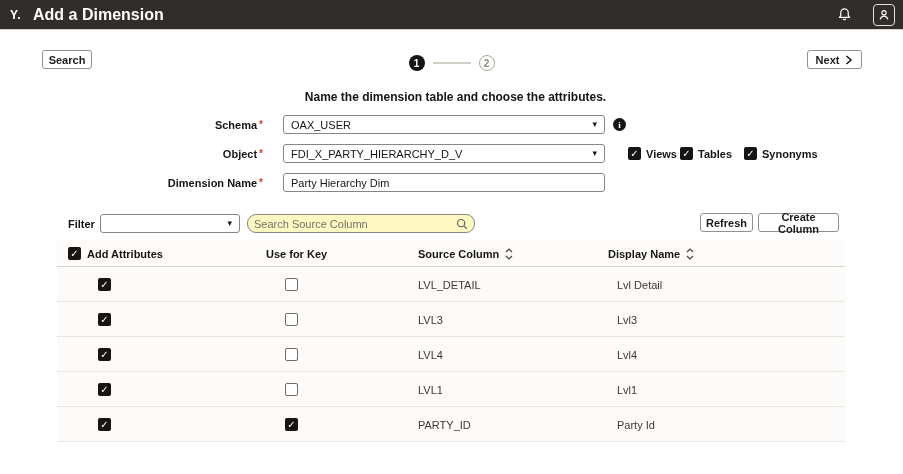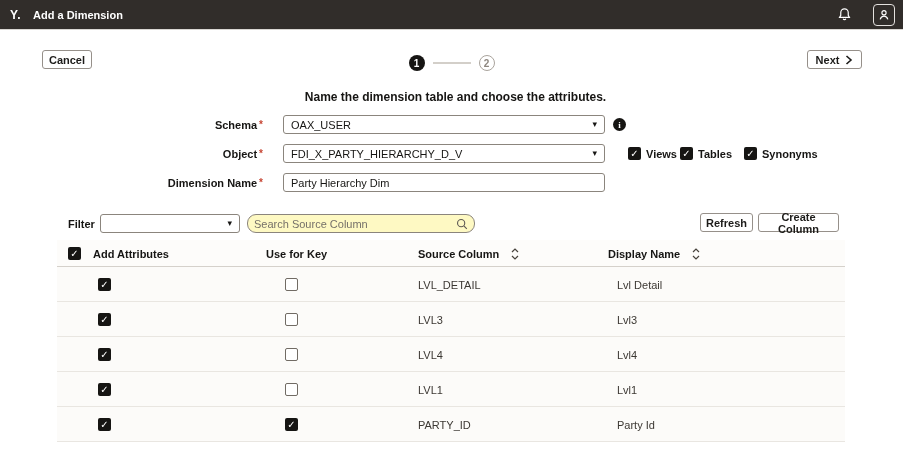--- a/index.html
+++ b/index.html
@@ -4,21 +4,21 @@
 <style>
   * { margin:0; padding:0; box-sizing:border-box; }
   html,body { background:#ffffff; }
   body { font-family:"Liberation Sans","DejaVu Sans",sans-serif; color:#161513; }
   .page { position:relative; width:903px; height:474px; background:#fff; overflow:hidden; }
 
   
   .topbar { position:absolute; top:0; left:0; width:903px; height:29px; background:#312d2a;
             display:flex; align-items:center; box-shadow:0 1px 0 #d9d6d2; }
   .topbar .logo { margin-left:10px; color:#fff; font-weight:700; font-size:12px; letter-spacing:.5px; }
-  .topbar .title { margin-left:12px; color:#fff; font-weight:700; font-size:11px; }
+  .topbar .title { margin-left:12px; color:#fff; font-weight:700; font-size:16px; }
   .topbar .spacer { flex:1; }
   .icon-btn { width:22px; height:22px; display:flex; align-items:center; justify-content:center; }
   .bell-btn { margin-right:18px; }
   .user-btn { margin-right:8px; border:1.5px solid #e4e1de; border-radius:4px; }
 
   
   .btn { position:absolute; display:inline-flex; align-items:center; justify-content:center; gap:6px;
          height:19px; padding:0 9px; background:#fff; border:1px solid #96908a; border-radius:3px;
          font-size:11px; font-weight:700; color:#1d1c1a; cursor:pointer; }
   .cancel-btn { left:42px; top:50px; width:50px; }
@@ -63,21 +63,21 @@
   .search-box { position:absolute; left:247px; top:214px; width:228px; height:19px; border:1px solid #8b857d;
                 border-radius:9px; background:#fef9c3; display:flex; align-items:center; padding:0 6px; }
   .search-box input { border:none; outline:none; flex:1; font-size:11px; font-family:inherit; color:#161513; background:transparent; }
   .search-box input::placeholder { color:#757069; }
   .refresh-btn { left:700px; top:213px; width:53px; }
   .create-col-btn { left:758px; top:213px; width:81px; }
 
   
   .table { position:absolute; left:57px; top:240px; width:788px; background:#fcfbf9; }
   .t-header { position:relative; height:27px; border-bottom:1px solid #d5d1cb; background:#fdfcfa; }
-  .t-header .hc { position:absolute; top:0; height:27px; display:flex; align-items:center; gap:12px;
+  .t-header .hc { position:absolute; top:0; height:27px; display:flex; align-items:center; gap:6px;
                   font-size:11px; font-weight:700; color:#161513; }
   .hc-add { left:11px; } .hc-key { left:209px; } .hc-source { left:361px; } .hc-display { left:551px; }
   .sort-icon { display:inline-flex; }
   .t-row { position:relative; height:35px; border-bottom:1px solid #e9e6e1; }
   .t-row .cell-cb { position:absolute; top:11px; }
   .rc-add { left:41px; } .rc-key { left:228px; }
   .t-row .cell-text { position:absolute; top:0; height:35px; display:flex; align-items:center;
                       font-size:11px; color:#3c3833; }
   .rc-source { left:361px; } .rc-display { left:560px; }
 </style>
@@ -101,21 +101,21 @@
     <span class="icon-btn user-btn">
       <span style="display:flex">
         <svg width="14" height="14" viewBox="0 0 16 16">
             <circle cx="8" cy="5.4" r="2.4" fill="none" stroke="#fff" stroke-width="1.3"></circle>
             <path d="M3.6 13c.8-2.6 2.4-3.7 4.4-3.7s3.6 1.1 4.4 3.7" fill="none" stroke="#fff" stroke-width="1.3"></path>
           </svg>
       </span>
     </span>
   </div>
 
-  <button class="btn cancel-btn">Cancel</button>
+  <button class="btn cancel-btn">Search</button>
 
   <div class="steps">
     <span class="step-circle step-active">1</span>
     <span class="step-line"></span>
     <span class="step-circle step-inactive">2</span>
   </div>
 
   <button class="btn next-btn">
     <span>Next</span>
     <span style="display:flex">

